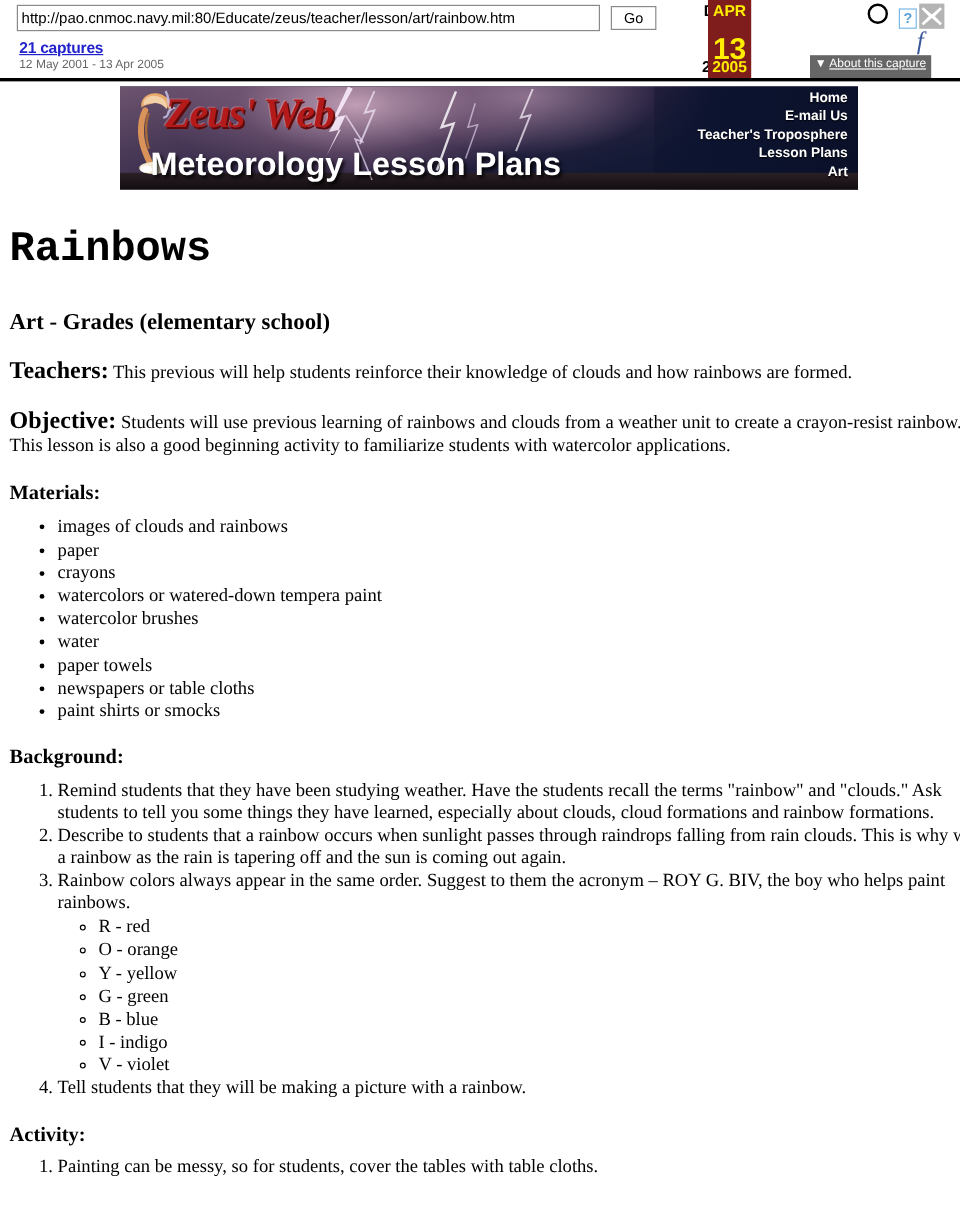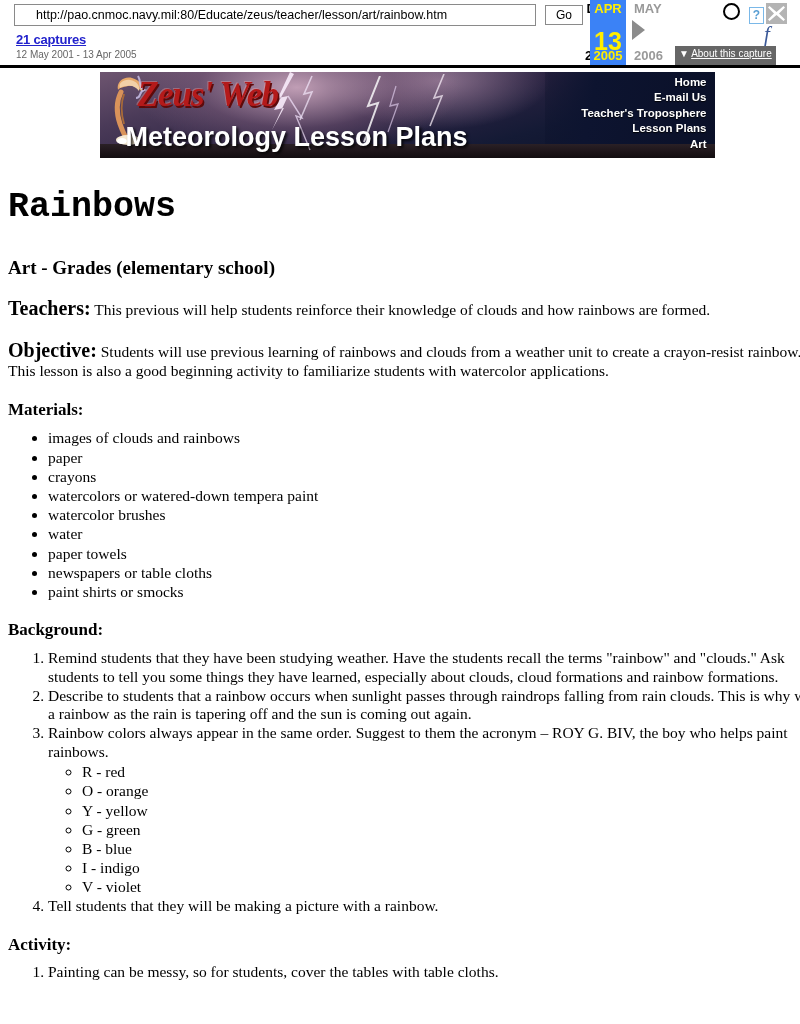--- a/index.html
+++ b/index.html
@@ -38,21 +38,21 @@
     align-items: center;
   }
   .wm-url {
     width: 478px;
     height: 18px;
     font-family: "Liberation Sans", sans-serif;
     font-size: 12.5px;
     color: #000;
     border: 1px solid #8a8a8a;
     background: #fff;
-    padding: 1px 21px;
+    padding: 1px 3px;
     box-sizing: content-box;
     outline: none;
     line-height: 18px;
   }
   .wm-go {
     margin-left: 9px;
     width: 38px;
     height: 20px;
     font-family: "Liberation Sans", sans-serif;
     font-size: 12px;
@@ -88,21 +88,21 @@
     position: absolute;
     left: 552px; top: 0;
     width: 70px; height: 65px;
     text-align: right;
     color: #000;
   }
   .wm-cur-col {
     position: absolute;
     left: 590px; top: 0;
     width: 36px; height: 65px;
-    background: #3b82f6;
+    background: #7f1d1d;
     text-align: center;
   }
   .wm-next-col {
     position: absolute;
     left: 626px; top: 0;
     width: 60px; height: 65px;
     text-align: left;
   }
   .wm-mon {
     font-family: "Liberation Sans", sans-serif;
@@ -387,25 +387,20 @@
     <div class="wm-arrow-l"></div>
     <div class="wm-yr prev wm-prev-yr">2004</div>
   </div>
 
   <div class="wm-cur-col">
     <div class="wm-mon cur wm-cur-mon">APR</div>
     <div class="wm-day wm-cur-day">13</div>
     <div class="wm-yr cur wm-cur-yr">2005</div>
   </div>
 
-  <div class="wm-next-col">
-    <div class="wm-mon next wm-next-lbl">MAY</div>
-    <div class="wm-arrow-r"></div>
-    <div class="wm-yr next wm-next-yr">2006</div>
-  </div>
 
   <div class="wm-share-circle"></div>
   <div class="wm-help">?</div>
   <div class="wm-close">
     <svg width="21" height="21" viewBox="0 0 21 21" aria-hidden="true">
       <path d="M3.5 3 L10.5 9 L17.5 3 L19 4.5 L13 10.5 L19 16.5 L17.5 18 L10.5 12 L3.5 18 L2 16.5 L8 10.5 L2 4.5 Z" fill="#ffffff"></path>
     </svg>
   </div>
   <div class="wm-fb">f</div>
   <div class="wm-about">

